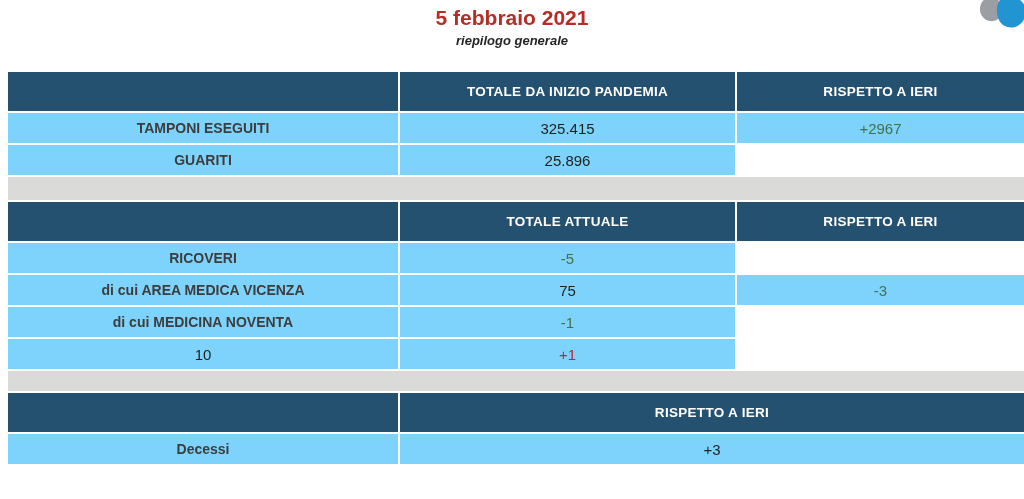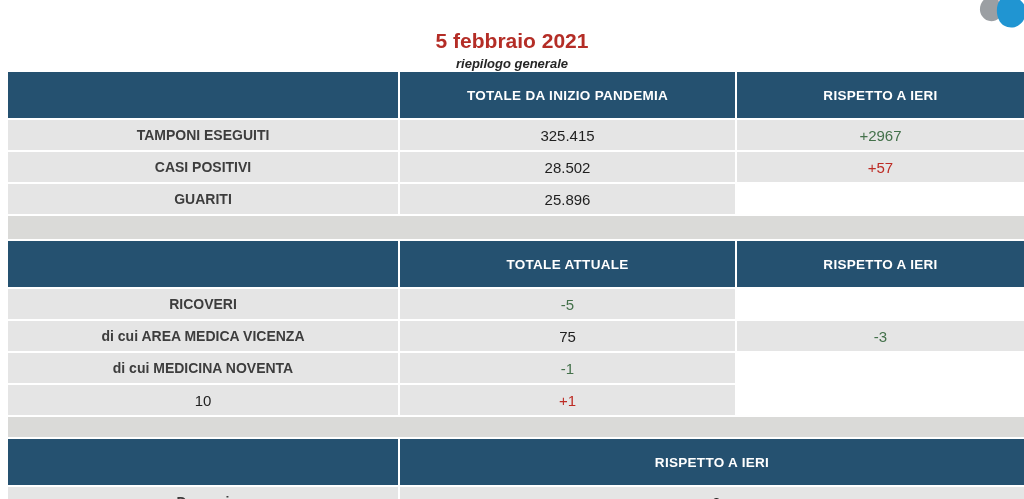--- a/index.html
+++ b/index.html
@@ -4,38 +4,38 @@
 <style>
   html,body { margin:0; padding:0; }
   body {
     width:1024px; height:499px;
     background:#ffffff;
     overflow:hidden;
     position:relative;
     font-family:"Liberation Sans", sans-serif;
   }
   .header-block { height:72px; box-sizing:border-box; padding-top:5px; text-align:center; }
-  .title { font-size:21px; font-weight:700; color:#b42d26; line-height:26px;margin-top:23px; }
+  .title { font-size:21px; font-weight:700; color:#b42d26; line-height:26px; }
   .subtitle { font-size:13px; font-style:italic; font-weight:700; color:#262626; line-height:18px; margin-top:1px; }
 
   .corner-logo { position:absolute; top:-6px; right:-4px; width:64px; height:44px; }
 
   .tables { margin-left:8px; width:1016px; }
 
   .thead, .trow { display:grid; column-gap:2px; margin-bottom:2px; }
   .cols3 { grid-template-columns:390px 335px 287px; }
   .cols2 { grid-template-columns:390px 624px; }
 
   .th {
     background:#255170; color:#ffffff;
     font-weight:700; font-size:13.5px; letter-spacing:0.3px;
-    height:46px; display:flex; align-items:center; justify-content:center;
+    height:39px; display:flex; align-items:center; justify-content:center;
   }
   .td {
-    background:#e5e5e5;
+    background:#7dd3fc;
     height:30px; display:flex; align-items:center; justify-content:center;
     font-size:15px; color:#1f1f1f;
   }
   .td.label { font-weight:700; font-size:14px; color:#3d3d3d; }
   .delta-green { color:#44714b; }
   .delta-red   { color:#bd2b24; }
   .delta-dark  { color:#242424; }
 
   .spacer { background:#dadad8; height:23px; margin-bottom:2px; }
   .spacer.short { height:20px; }
@@ -62,25 +62,20 @@
       <div class="th">TOTALE DA INIZIO PANDEMIA</div>
       <div class="th">RISPETTO A IERI</div>
     </div>
     <div>
   <div class="trow cols3">
     <div class="td label">TAMPONI ESEGUITI</div>
     <div class="td value">325.415</div>
     <div class="td delta delta-green">+2967</div>
   </div>
 
-  <div class="trow cols3">
-    <div class="td label">CASI POSITIVI</div>
-    <div class="td value">28.502</div>
-    <div class="td delta delta-red">+57</div>
-  </div>
 
   <div class="trow cols3">
     <div class="td label">GUARITI</div>
     <div class="td value">25.896</div>
   </div>
 </div>
   </section>
 
   <div class="spacer"></div>
 

